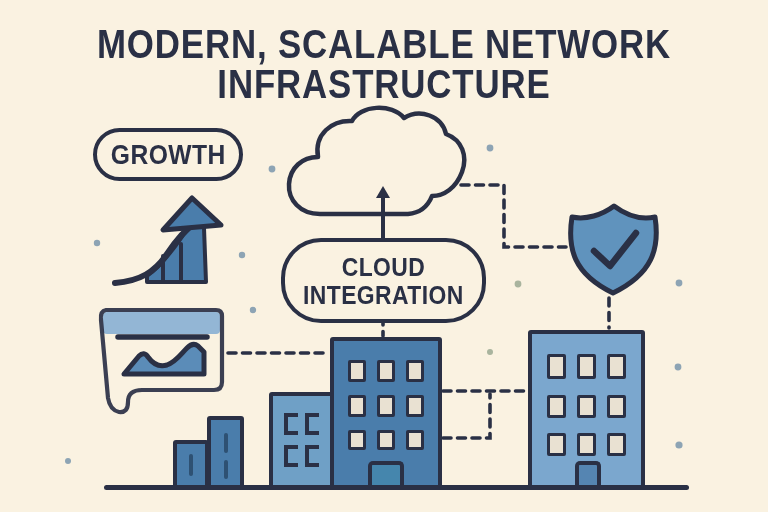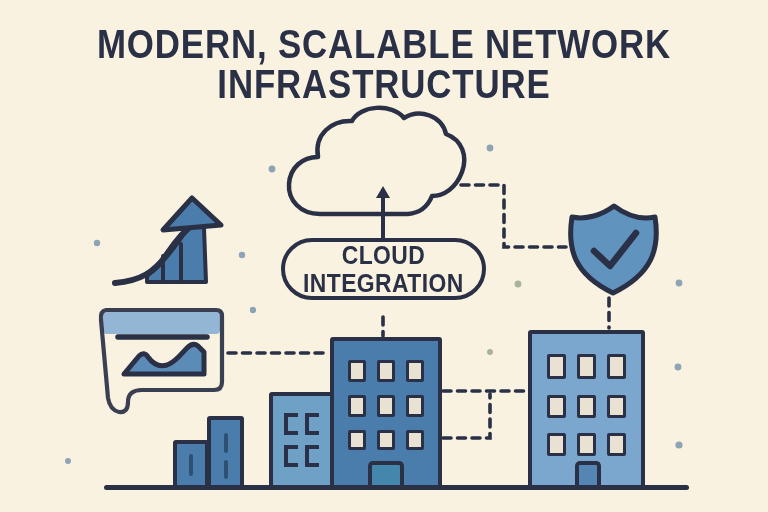--- a/index.html
+++ b/index.html
@@ -18,21 +18,21 @@
     transform:scaleX(0.85);transform-origin:50% 50%;white-space:nowrap;}
 
   .pill{position:absolute;border:4px solid var(--ink,#2a3045);border-radius:40px;
     background:var(--bg,#faf2e1);display:flex;flex-direction:column;align-items:center;justify-content:center;
     color:var(--ink,#2a3045);z-index:6;}
   .pill .pline{font-weight:700;letter-spacing:0.5px;transform:scaleX(0.88);transform-origin:50% 50%;white-space:nowrap;}
   .pill-growth{left:93px;top:128px;width:150px;height:53px;}
   .pill-growth .pline{font-size:28px;}
   .pill-security{left:531px;top:131px;width:167px;height:58px;}
   .pill-security .pline{font-size:28px;}
-  .pill-cloud{left:281px;top:238px;width:205px;height:62px;}
+  .pill-cloud{left:281px;top:238px;width:205px;height:85px;}
   .pill-cloud .pline{font-size:26px;line-height:28px;}
 
   
   svg.art{position:absolute;left:0;top:0;z-index:1;}
   .ink-stroke{stroke:var(--ink,#2a3045);fill:none;stroke-linecap:round;stroke-linejoin:round;}
   .cream-fill{fill:var(--bg,#faf2e1);}
   .dash{stroke:var(--ink,#2a3045);stroke-width:3.6;fill:none;stroke-dasharray:8 6.5;stroke-linecap:round;}
   .dot{fill:#8da4b4;}
   .dot-green{fill:#a9b49e;}
 
@@ -120,20 +120,23 @@
       <circle class="dot" cx="679" cy="445" r="3.6"></circle>
       <circle class="dot" cx="68" cy="461" r="3.0"></circle>
     </g>
   </svg>
 
   <div class="title">
     <div class="tline">MODERN, SCALABLE NETWORK</div>
     <div class="tline">INFRASTRUCTURE</div>
   </div>
 
+  <div class="pill pill-growth">
+    <div class="pline">GROWTH</div>
+  </div>
   <div class="pill pill-cloud">
     <div class="pline">CLOUD</div>
     <div class="pline">INTEGRATION</div>
   </div>
 
   <div class="bld bar" style="left:173px;top:440px;width:36px;height:49px;">
     <div class="bar-mark" style="top:10px;height:22px;"></div>
   </div>
   <div class="bld bar" style="left:207px;top:416px;width:37px;height:73px;">
     <div class="bar-mark" style="top:13px;height:20px;"></div>

